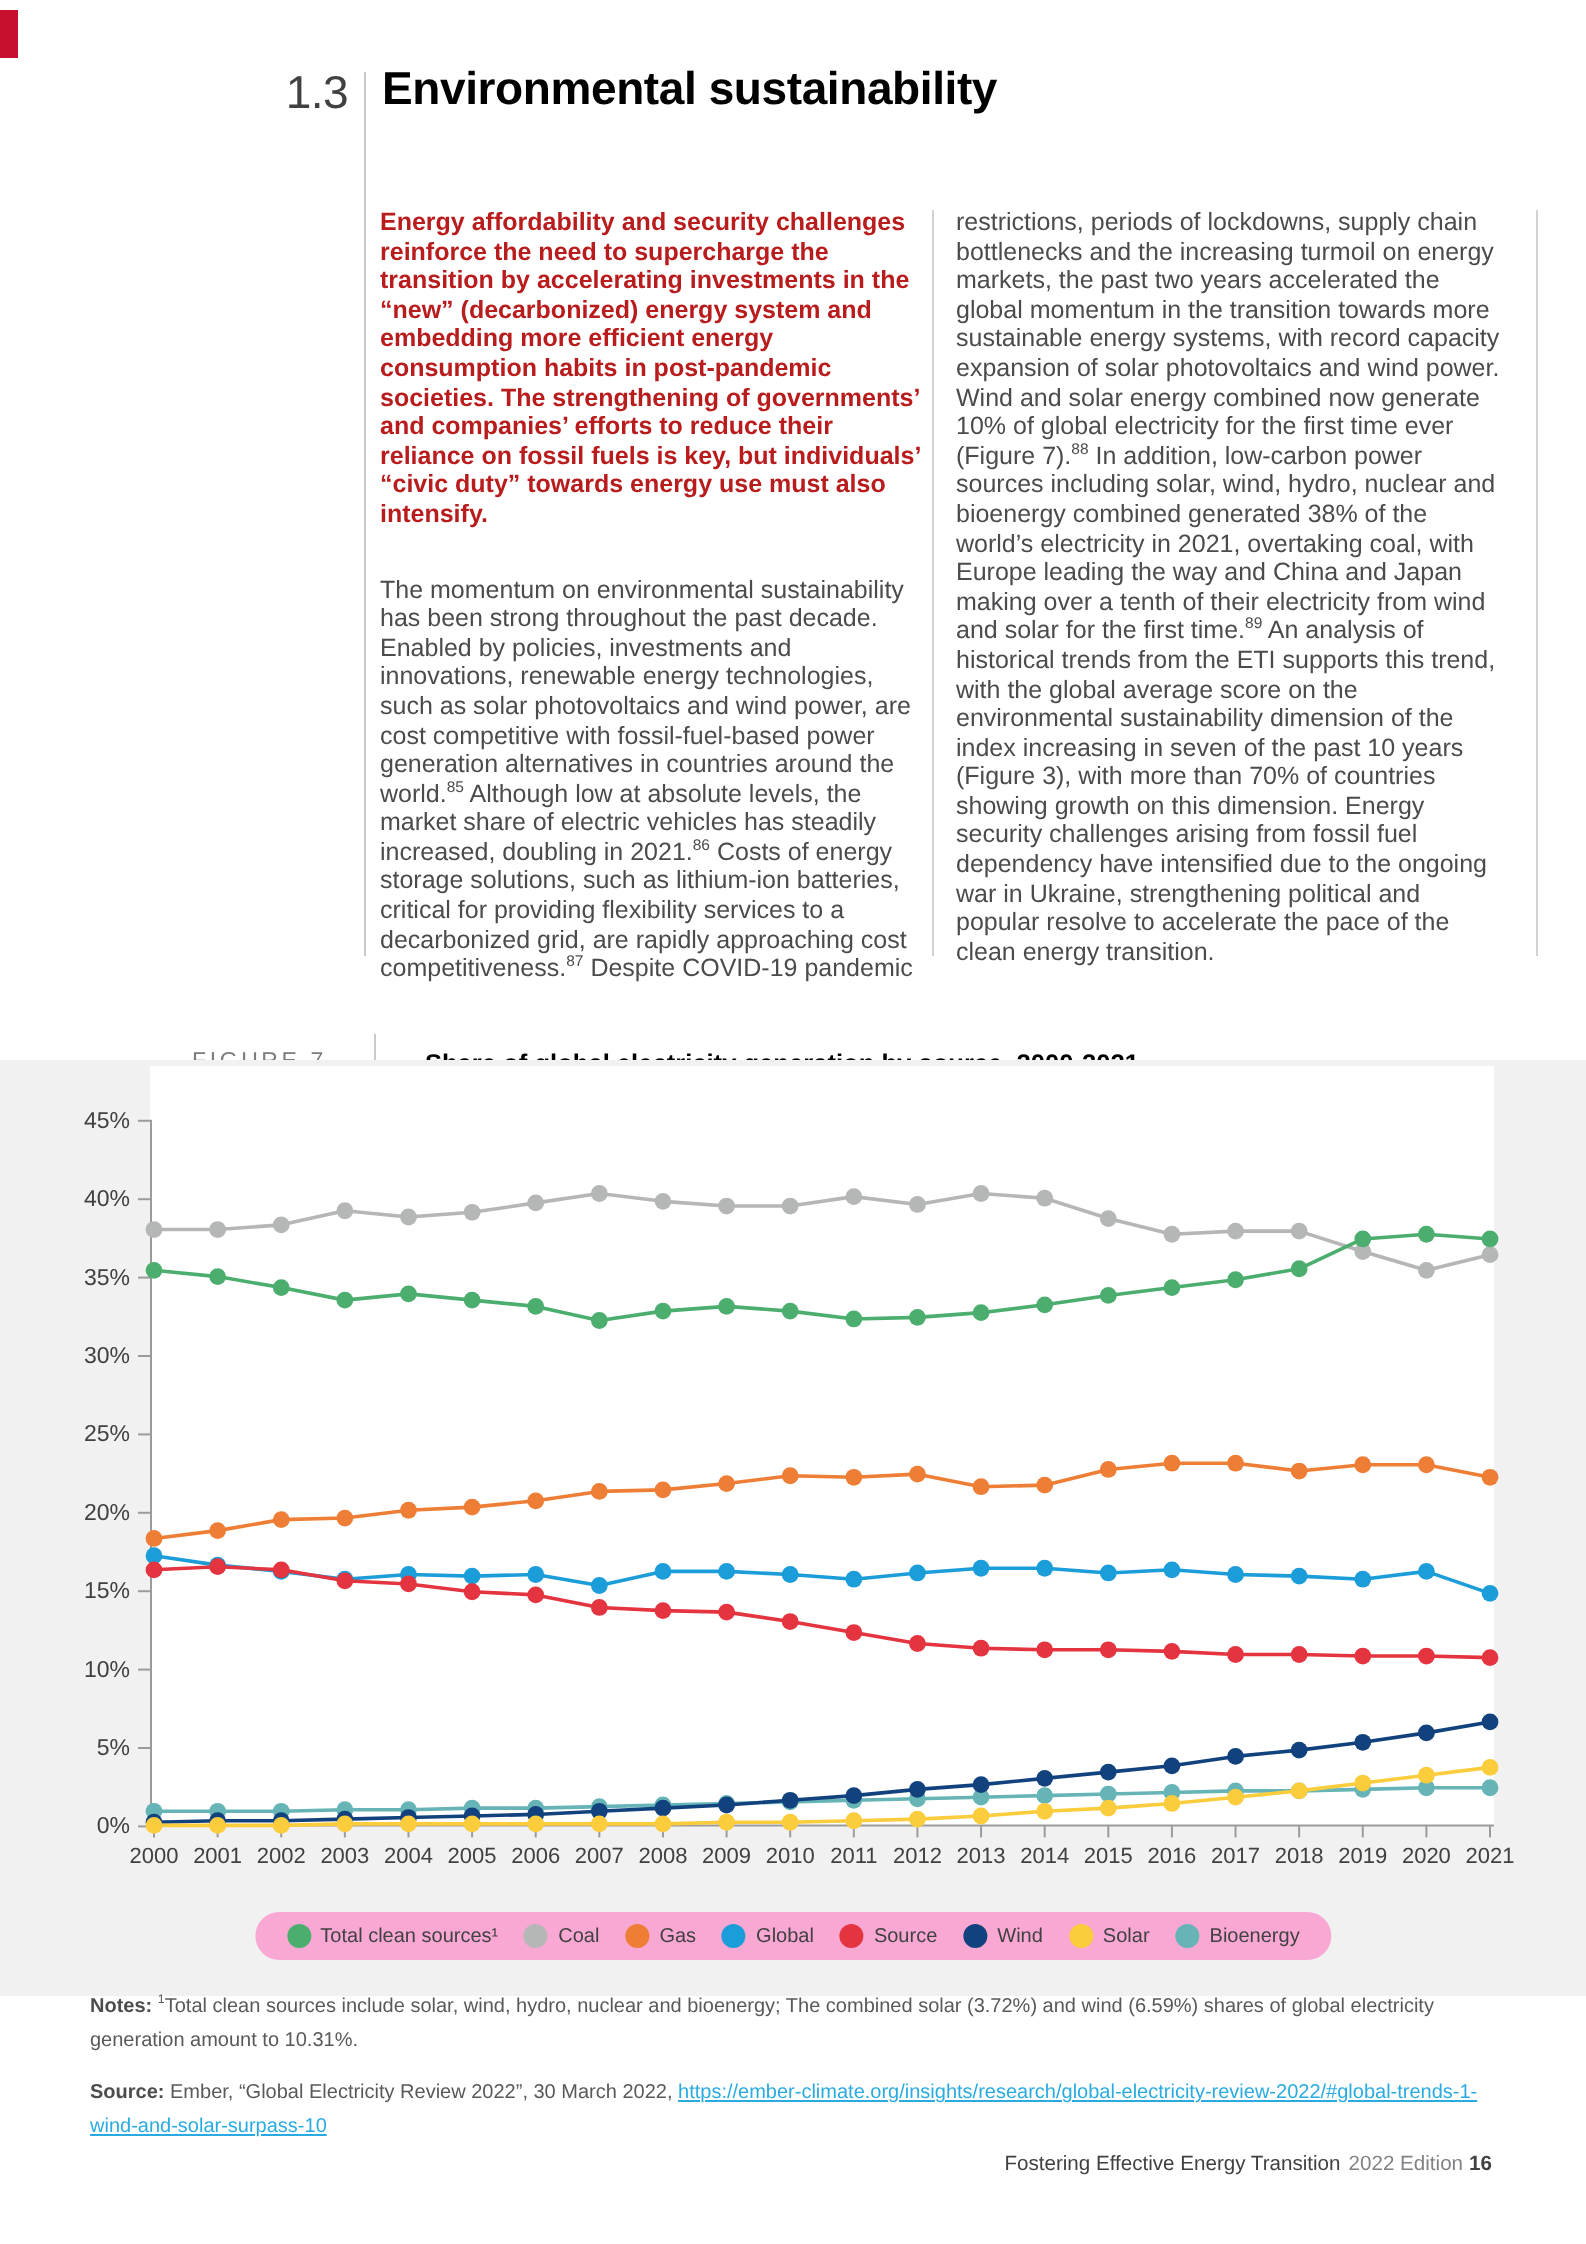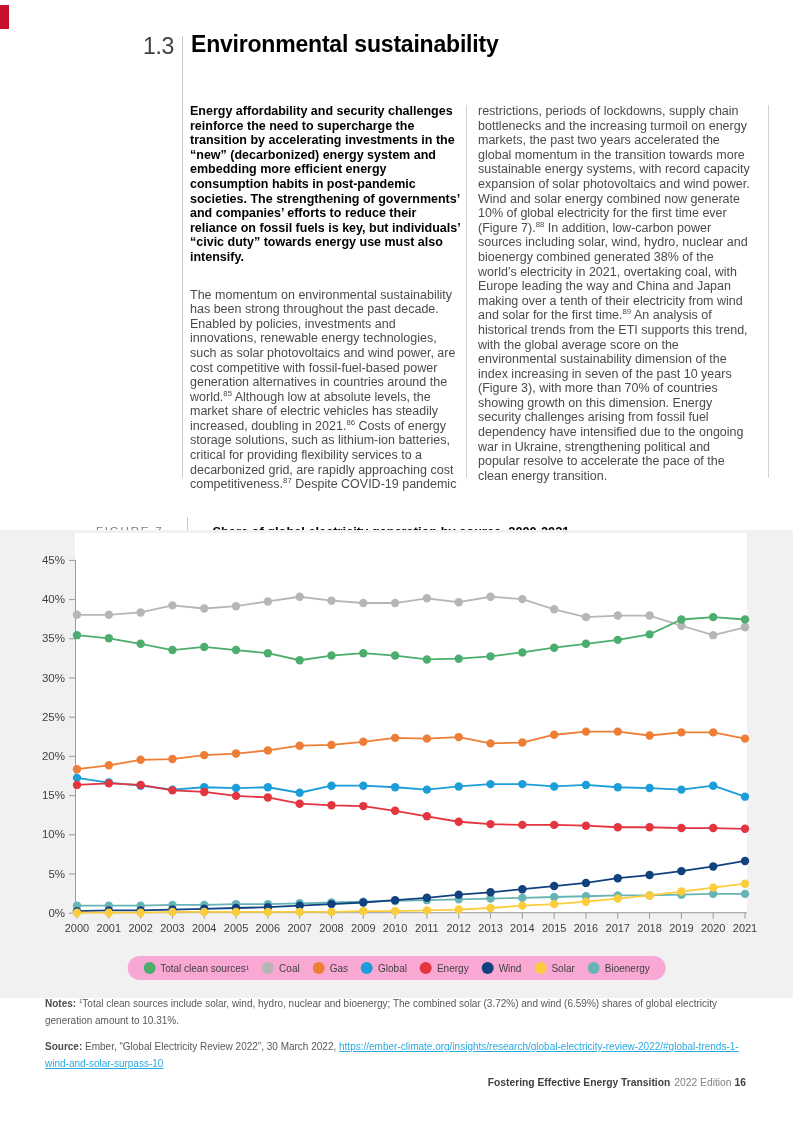--- a/index.html
+++ b/index.html
@@ -11,21 +11,21 @@
   .h-title{position:absolute;left:191px;top:31px;margin:0;font-size:23px;font-weight:bold;
            color:#000;letter-spacing:-0.2px;}
   .vrule{position:absolute;width:1px;background:#d2d3d5;}
   .rule-head{left:182px;top:36px;height:442px;background:#c9cacb;}
   .rule-mid{left:466px;top:105px;height:373px;}
   .rule-right{left:768px;top:105px;height:373px;}
   .col{position:absolute;top:104px;}
   .col-left{left:190px;width:274px;}
   .col-right{left:478px;width:272px;}
   .col p{margin:0;font-size:12.5px;line-height:14.6px;color:#4a4b4d;}
-  p.lead{font-weight:bold;color:#000000;margin-bottom:23px;}
+  p.lead{font-weight:bold;color:#b91c1c;margin-bottom:23px;}
   sup{font-size:0.62em;line-height:0;}
   .figure-row{position:absolute;left:96px;top:492px;display:flex;align-items:center;gap:24px;margin-top:25px;}
   .fig-label{font-size:11.5px;letter-spacing:1.8px;color:#7b7c7f;white-space:nowrap;}
   .fig-divider{width:1px;height:28px;background:#c9cacb;}
   .fig-title{font-size:12.8px;font-weight:bold;color:#000000;white-space:nowrap;}
   .chart-panel{position:absolute;left:0;top:530px;width:793px;height:468px;background:#f1f1f2;}
   .chart-panel svg{position:absolute;left:0;top:0;}
   .chart-panel svg text{font-family:"Liberation Sans",sans-serif;fill:#414042;}
   .legend{position:absolute;top:426px;left:50%;transform:translateX(-50%);
           background:#f9a8d4;border-radius:12px;height:24px;display:flex;align-items:center;
@@ -33,21 +33,21 @@
   .legend-item{display:flex;align-items:center;gap:5px;}
   .legend-dot{width:12px;height:12px;border-radius:50%;flex:0 0 auto;}
   .legend-label{font-size:10px;color:#414042;}
   .notes{position:absolute;left:45px;top:995px;width:706px;}
   .notes p{margin:0;font-size:10px;line-height:17px;color:#58595b;}
   .notes p.source{margin-top:9px;}
   .b{font-weight:bold;color:#4c4d4f;}
   a.link{color:#29abe2;text-decoration:underline;cursor:pointer;}
   .footer{position:absolute;right:47px;top:1077px;display:flex;align-items:baseline;
           font-size:10.3px;white-space:nowrap;}
-  .f-bold{font-weight:bold;color:#414042;padding-left:32px;}
+  .f-bold{font-weight:normal;color:#414042;padding-left:32px;}
   .f-gray{color:#808285;margin-left:4px;}
   .f-page{font-weight:bold;color:#414042;margin-left:3px;}
 </style>
 </head>
 <body>
 
 <div class="page">
   <div class="corner-tab"></div>
 
   <span class="h-num">1.3</span>
@@ -359,21 +359,21 @@
         <div class="legend-item">
           <span class="legend-dot" style="background: rgb(238, 126, 53);"></span>
           <span class="legend-label">Gas</span>
         </div>
         <div class="legend-item">
           <span class="legend-dot" style="background: rgb(27, 157, 217);"></span>
           <span class="legend-label">Global</span>
         </div>
         <div class="legend-item">
           <span class="legend-dot" style="background: rgb(228, 52, 64);"></span>
-          <span class="legend-label">Energy</span>
+          <span class="legend-label">Source</span>
         </div>
         <div class="legend-item">
           <span class="legend-dot" style="background: rgb(17, 66, 126);"></span>
           <span class="legend-label">Wind</span>
         </div>
         <div class="legend-item">
           <span class="legend-dot" style="background: rgb(251, 204, 60);"></span>
           <span class="legend-label">Solar</span>
         </div>
         <div class="legend-item">

